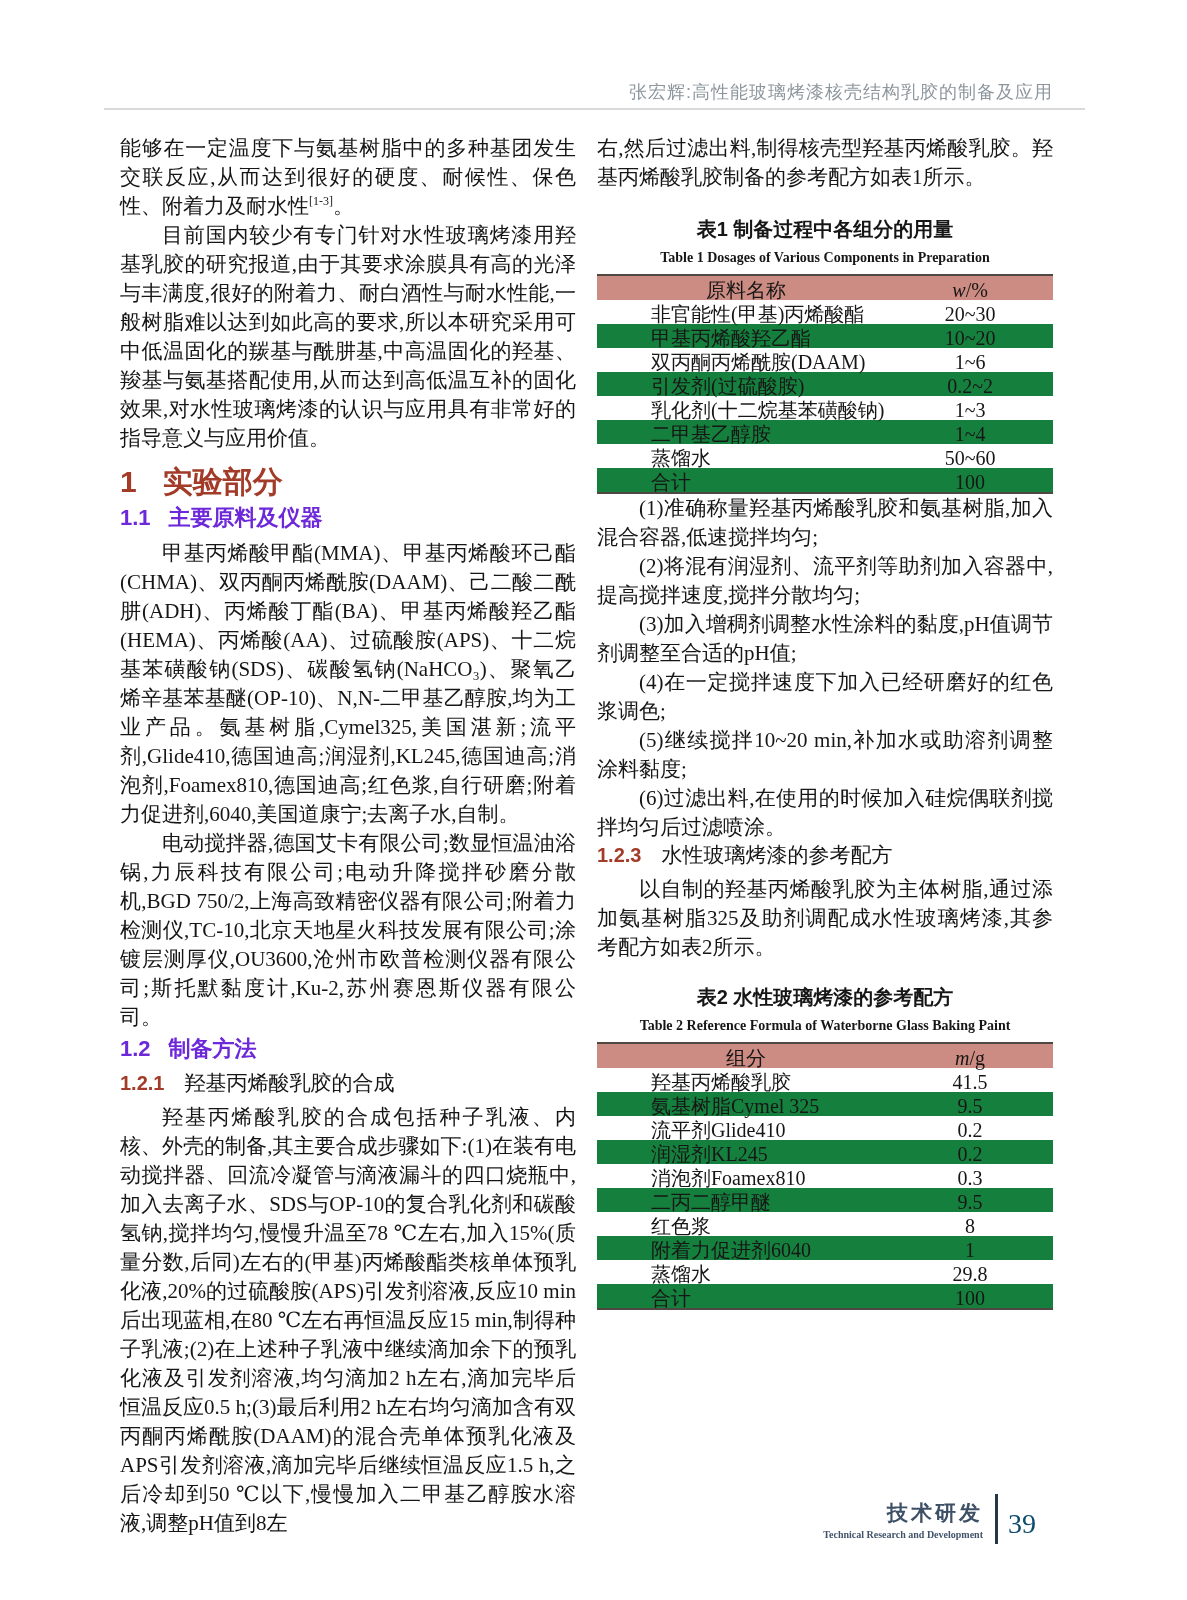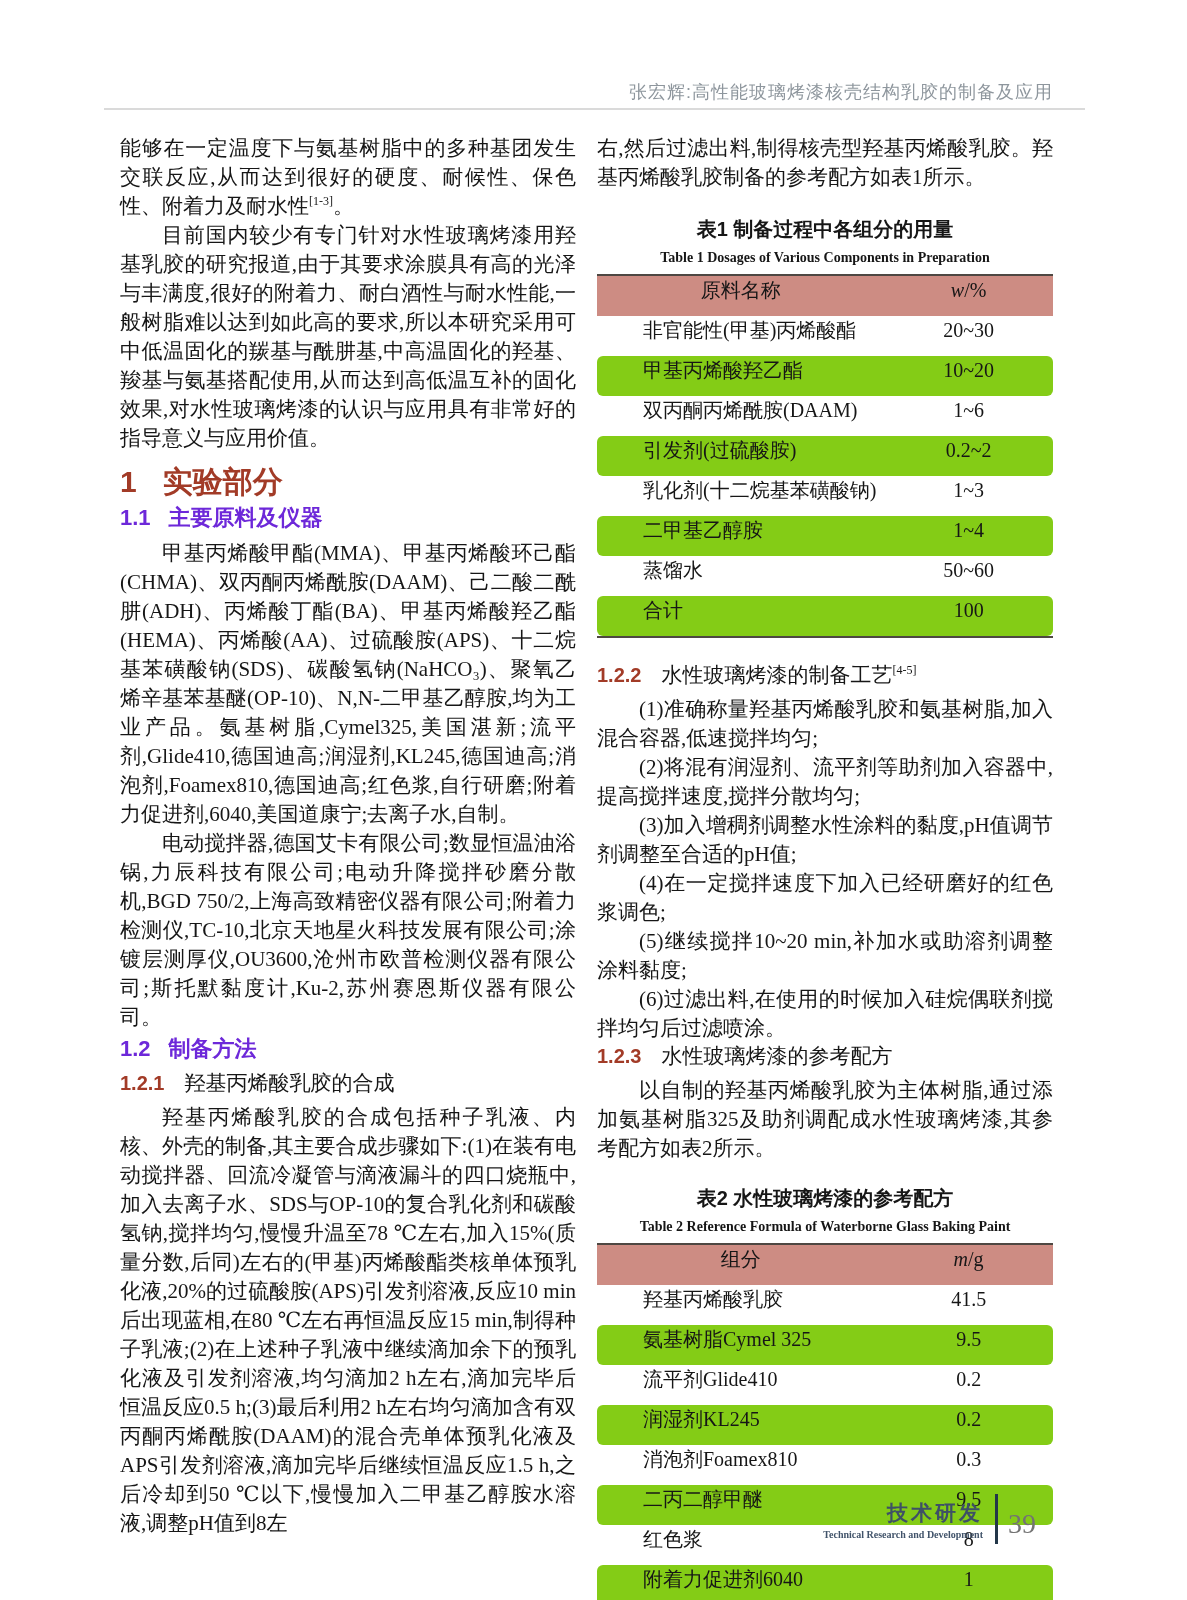--- a/index.html
+++ b/index.html
@@ -54,37 +54,37 @@
   .tblblock { margin-top:22px; }
   .tblblock2 { margin-top:20px; }
   .cap-cn {
     text-align:center; font-family:"Liberation Sans","DejaVu Sans",sans-serif;
     font-weight:bold; font-size:20px; line-height:30px;
   }
   .cap-en {
     text-align:center; font-weight:bold; font-size:14px; line-height:28px;
   }
   .tbl { border-top:2px solid #4e4742; border-bottom:2px solid #4e4742; margin-top:2px; }
-  .trow { display:flex; height:40px; line-height:28.5px; font-size:20px; }
+  .trow { display:flex; height:24px; line-height:28.5px; font-size:20px;padding-left:8px; }
   .tname { width:63%; padding-left:46px; box-sizing:border-box; text-align:left; }
   .tval  { width:37%; text-align:center; }
   .thead { background:#cd8c83; }
   .thead .tname { padding-left:0; text-align:center; }
-  .tbl .alt { background:#84cc16;border-radius:6px; }
+  .tbl .alt { background:#15803d; }
   .unit-i { font-style:italic; }
 
   .footer { position:absolute; top:1494px; right:151px; display:flex; align-items:stretch; }
   .footer-labels { text-align:right; padding-top:6px; }
   .footer-cn {
     font-family:"Liberation Sans","DejaVu Sans",sans-serif;
     font-weight:bold; font-size:21px; color:#3e5066; letter-spacing:3px; line-height:26px;
   }
   .footer-en { font-size:10px; font-weight:bold; color:#41536a; line-height:18px; }
   .footer-bar { width:3px; background:#233749; margin:0 10px 0 12px; }
-  .footer-page { font-size:28px; color:#737373; align-self:center; padding-top:10px; }
+  .footer-page { font-size:28px; color:#0c4a6e; align-self:center; padding-top:10px; }
 </style>
 </head>
 <body>
 
 <div class="running-title">张宏辉:高性能玻璃烤漆核壳结构乳胶的制备及应用</div>
 <div class="header-rule"></div>
 
 <div class="col col-left">
   <p class="cont"><span>能够在一定温度下与氨基树脂中的多种基团发生交联反应,从而达到很好的硬度、耐候性、保色性、附着力及耐水性</span><sup class="ref">[1-3]</sup><span>。</span></p>
   <p>目前国内较少有专门针对水性玻璃烤漆用羟基乳胶的研究报道,由于其要求涂膜具有高的光泽与丰满度,很好的附着力、耐白酒性与耐水性能,一般树脂难以达到如此高的要求,所以本研究采用可中低温固化的羰基与酰肼基,中高温固化的羟基、羧基与氨基搭配使用,从而达到高低温互补的固化效果,对水性玻璃烤漆的认识与应用具有非常好的指导意义与应用价值。</p>
@@ -150,21 +150,20 @@
           </div>
 
           <div class="trow alt">
             <div class="tname">合计</div>
             <div class="tval">100</div>
           </div>
         </div>
     </div>
   </div>
 
-  <h3 class="subsubsec mt"><span class="hnum">1.2.2</span><span>水性玻璃烤漆的制备工艺</span><sup class="ref">[4-5]</sup></h3>
 
   <div>
 
       <p>(1)准确称量羟基丙烯酸乳胶和氨基树脂,加入混合容器,低速搅拌均匀;</p>
 
       <p class="alt">(2)将混有润湿剂、流平剂等助剂加入容器中,提高搅拌速度,搅拌分散均匀;</p>
 
       <p>(3)加入增稠剂调整水性涂料的黏度,pH值调节剂调整至合适的pH值;</p>
 
       <p class="alt">(4)在一定搅拌速度下加入已经研磨好的红色浆调色;</p>

